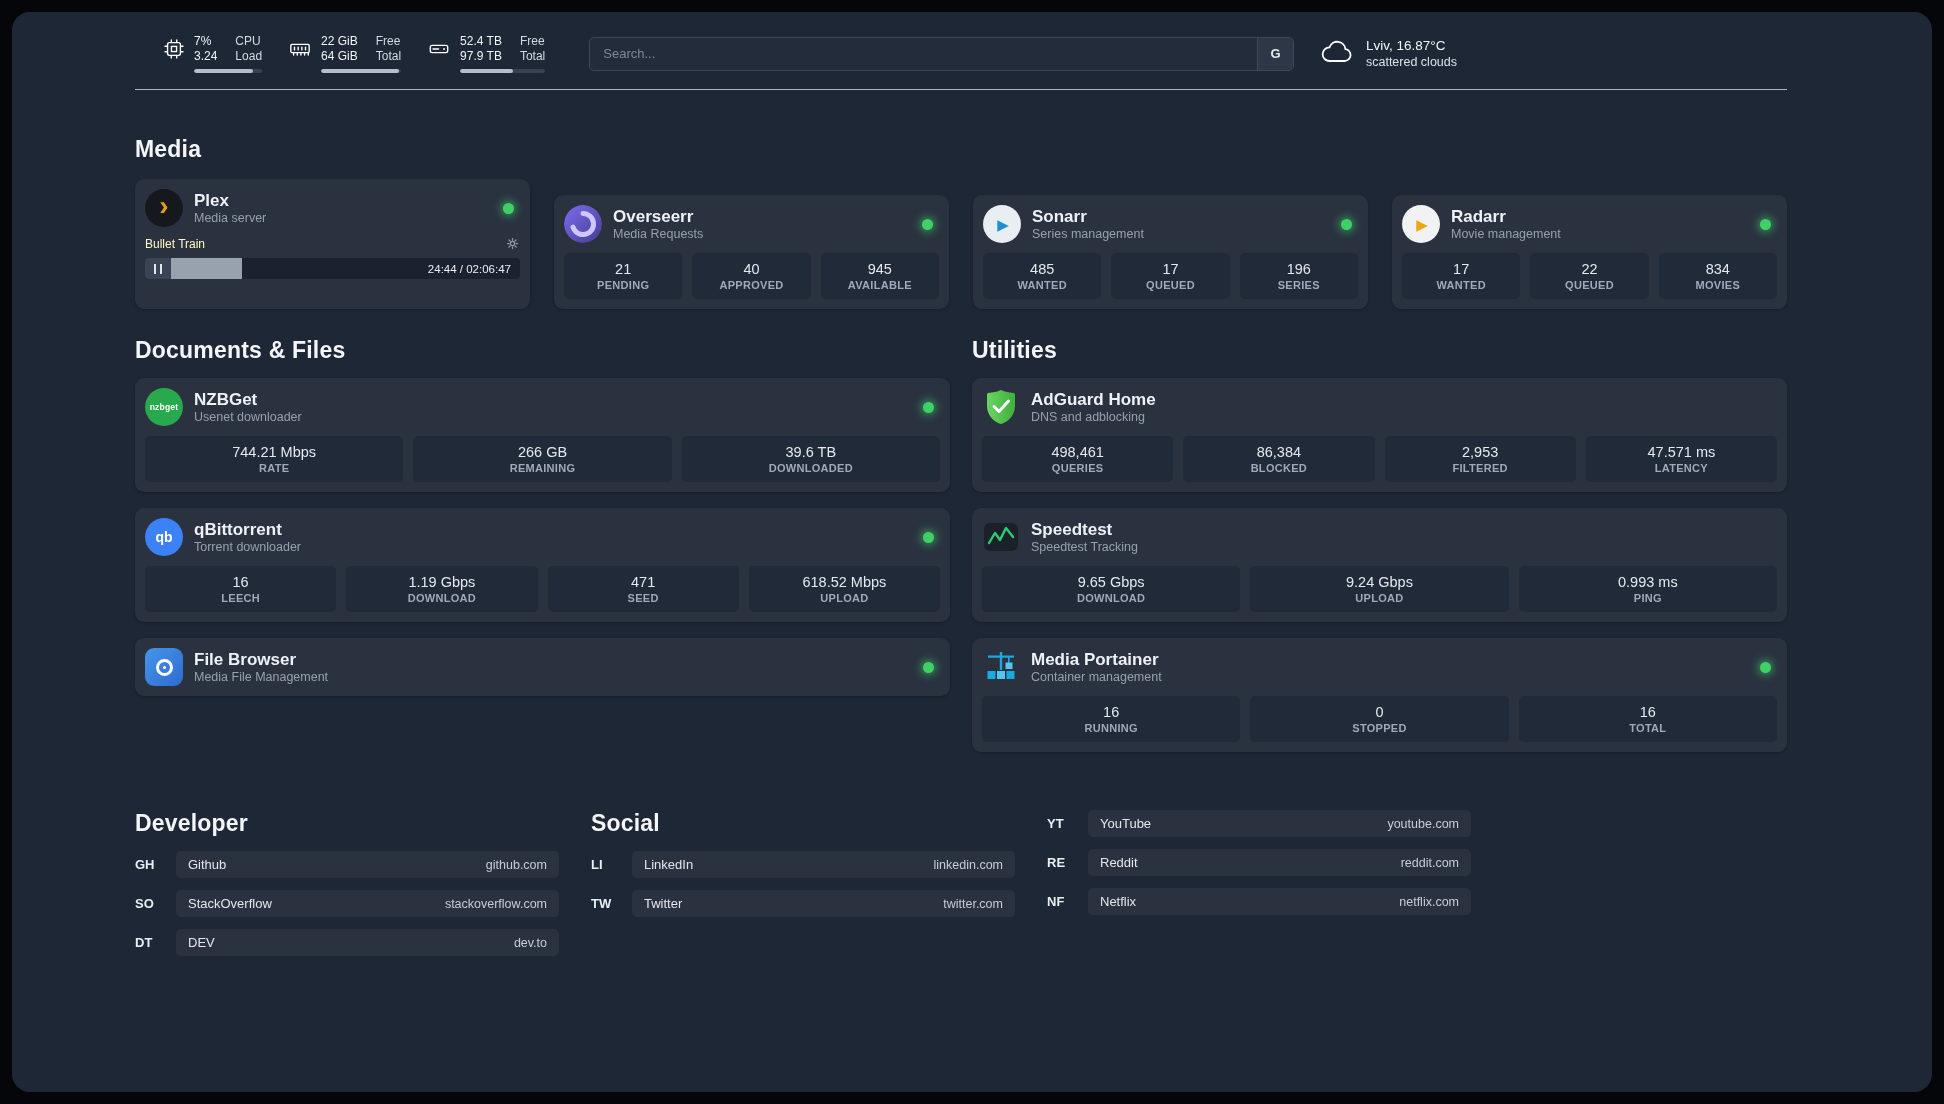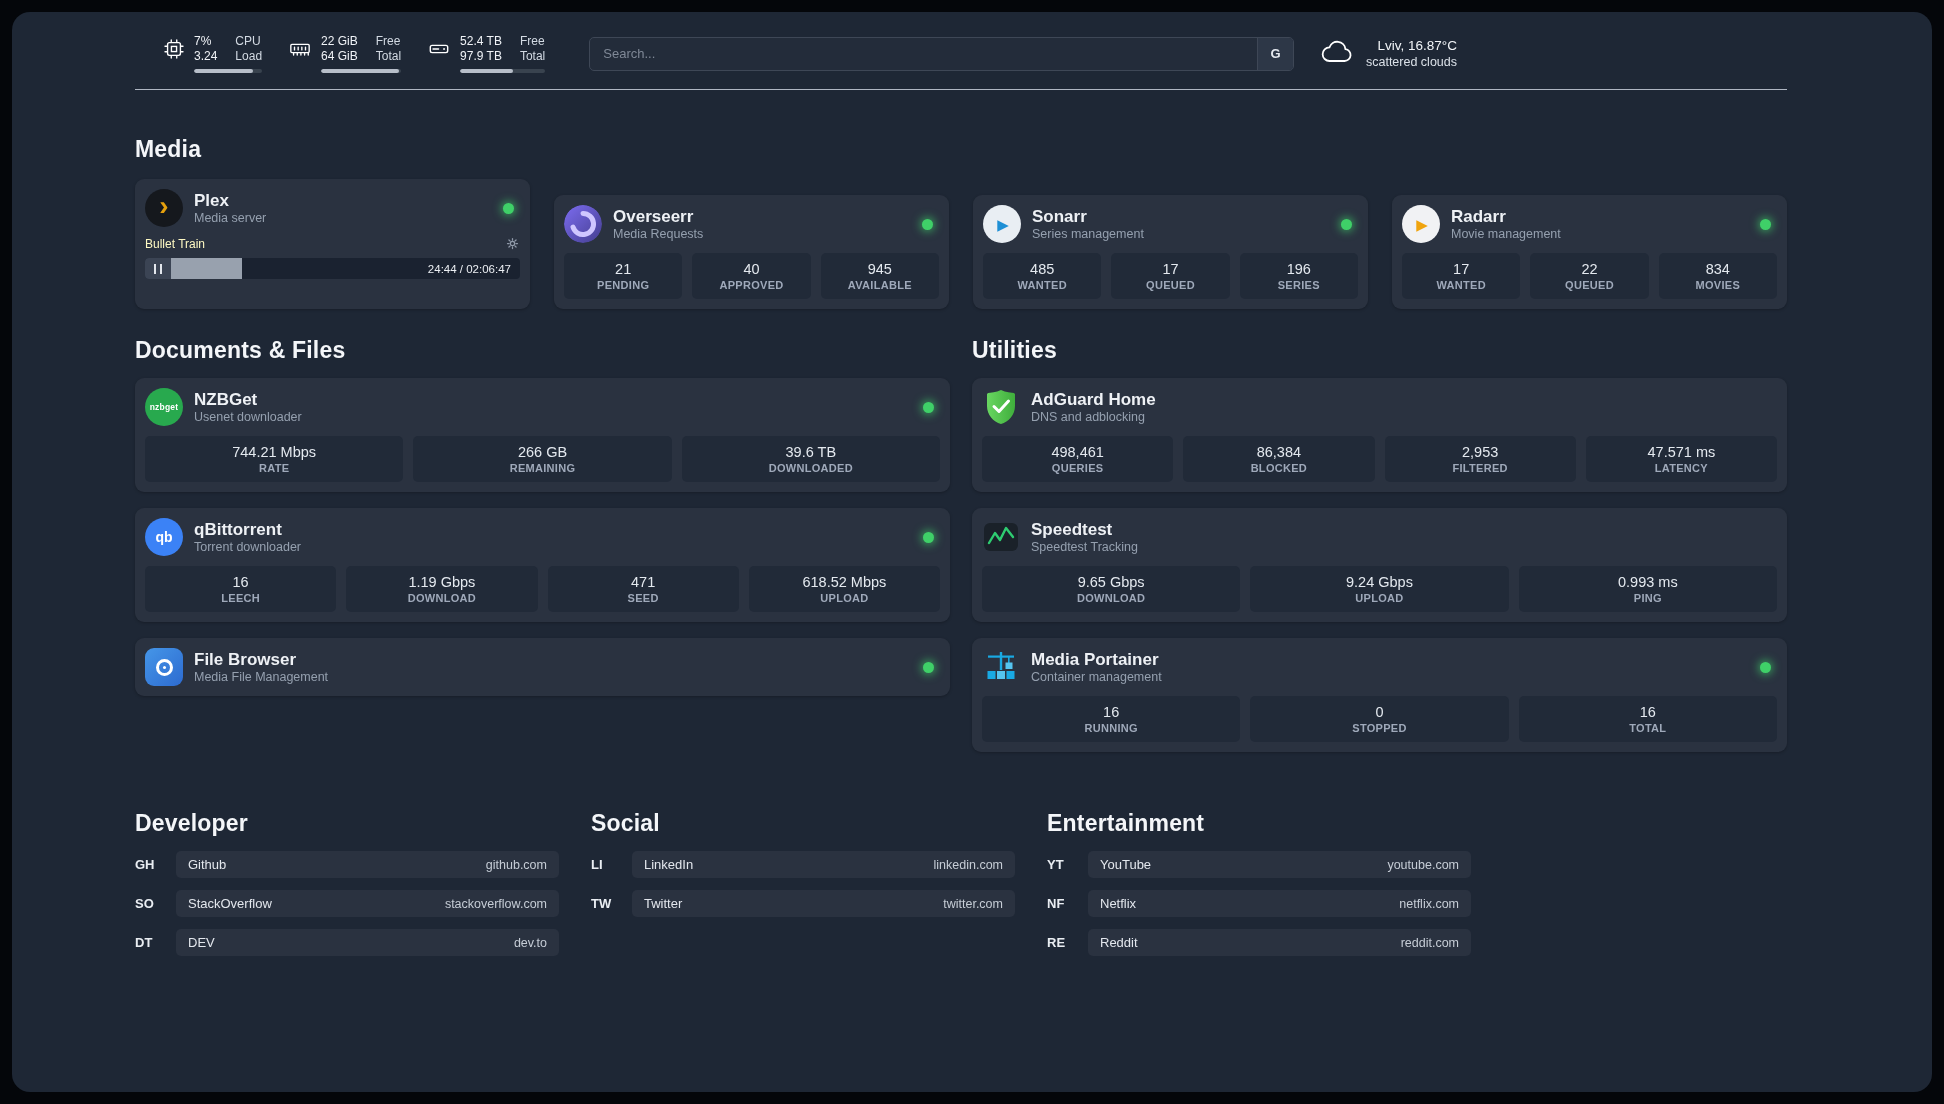--- a/index.html
+++ b/index.html
@@ -39,21 +39,21 @@
     font-family:inherit;
   }
   .searchwrap input::placeholder { color:#7f8896; }
   .engine-btn {
     width:36px; background:#2d3747; border:none; border-left:1px solid #3e4756;
     color:#e6eaf0; font-size:13px; font-weight:700; cursor:pointer;
     font-family:inherit;
   }
   .weather { display:flex; align-items:center; gap:12px; margin-right:330px; white-space:nowrap; }
   .weather-txt { display:flex; flex-direction:column; }
-  .weather-loc { font-size:13.5px; color:#f2f5f8; line-height:17px;text-align:right; }
+  .weather-loc { font-size:13.5px; color:#f2f5f8; line-height:17px; }
   .weather-cond { font-size:12.5px; color:#dbe1e8; line-height:16px; }
 
   .divider { border-bottom:1px solid #c9d0da; margin-top:16px; opacity:.85; }
 
   
   .sec-title { font-size:23px; font-weight:700; color:#f4f6f9; letter-spacing:.2px; }
   .media-title { margin:46px 0 16px; }
   .col .sec-title { margin:28px 0 14px; }
   .bm-grid .sec-title { margin:0 0 14px; }
 
@@ -591,39 +591,38 @@
         <div class="bm-row">
           <span class="bm-abbr">TW</span>
           <div class="bm-bar">
             <span class="bm-name">Twitter</span>
             <span class="bm-url">twitter.com</span>
           </div>
         </div>
       </div>
 
       <div class="bm-col">
-        <h2 class="sec-title">Entertainment</h2>
         <div class="bm-row">
           <span class="bm-abbr">YT</span>
           <div class="bm-bar">
             <span class="bm-name">YouTube</span>
             <span class="bm-url">youtube.com</span>
           </div>
         </div>
         <div class="bm-row">
+          <span class="bm-abbr">RE</span>
+          <div class="bm-bar">
+            <span class="bm-name">Reddit</span>
+            <span class="bm-url">reddit.com</span>
+          </div>
+        </div>
+        <div class="bm-row">
           <span class="bm-abbr">NF</span>
           <div class="bm-bar">
             <span class="bm-name">Netflix</span>
             <span class="bm-url">netflix.com</span>
           </div>
         </div>
-        <div class="bm-row">
-          <span class="bm-abbr">RE</span>
-          <div class="bm-bar">
-            <span class="bm-name">Reddit</span>
-            <span class="bm-url">reddit.com</span>
-          </div>
-        </div>
       </div>
     </div>
 
   </div>
 </div>
 
 </body></html>

